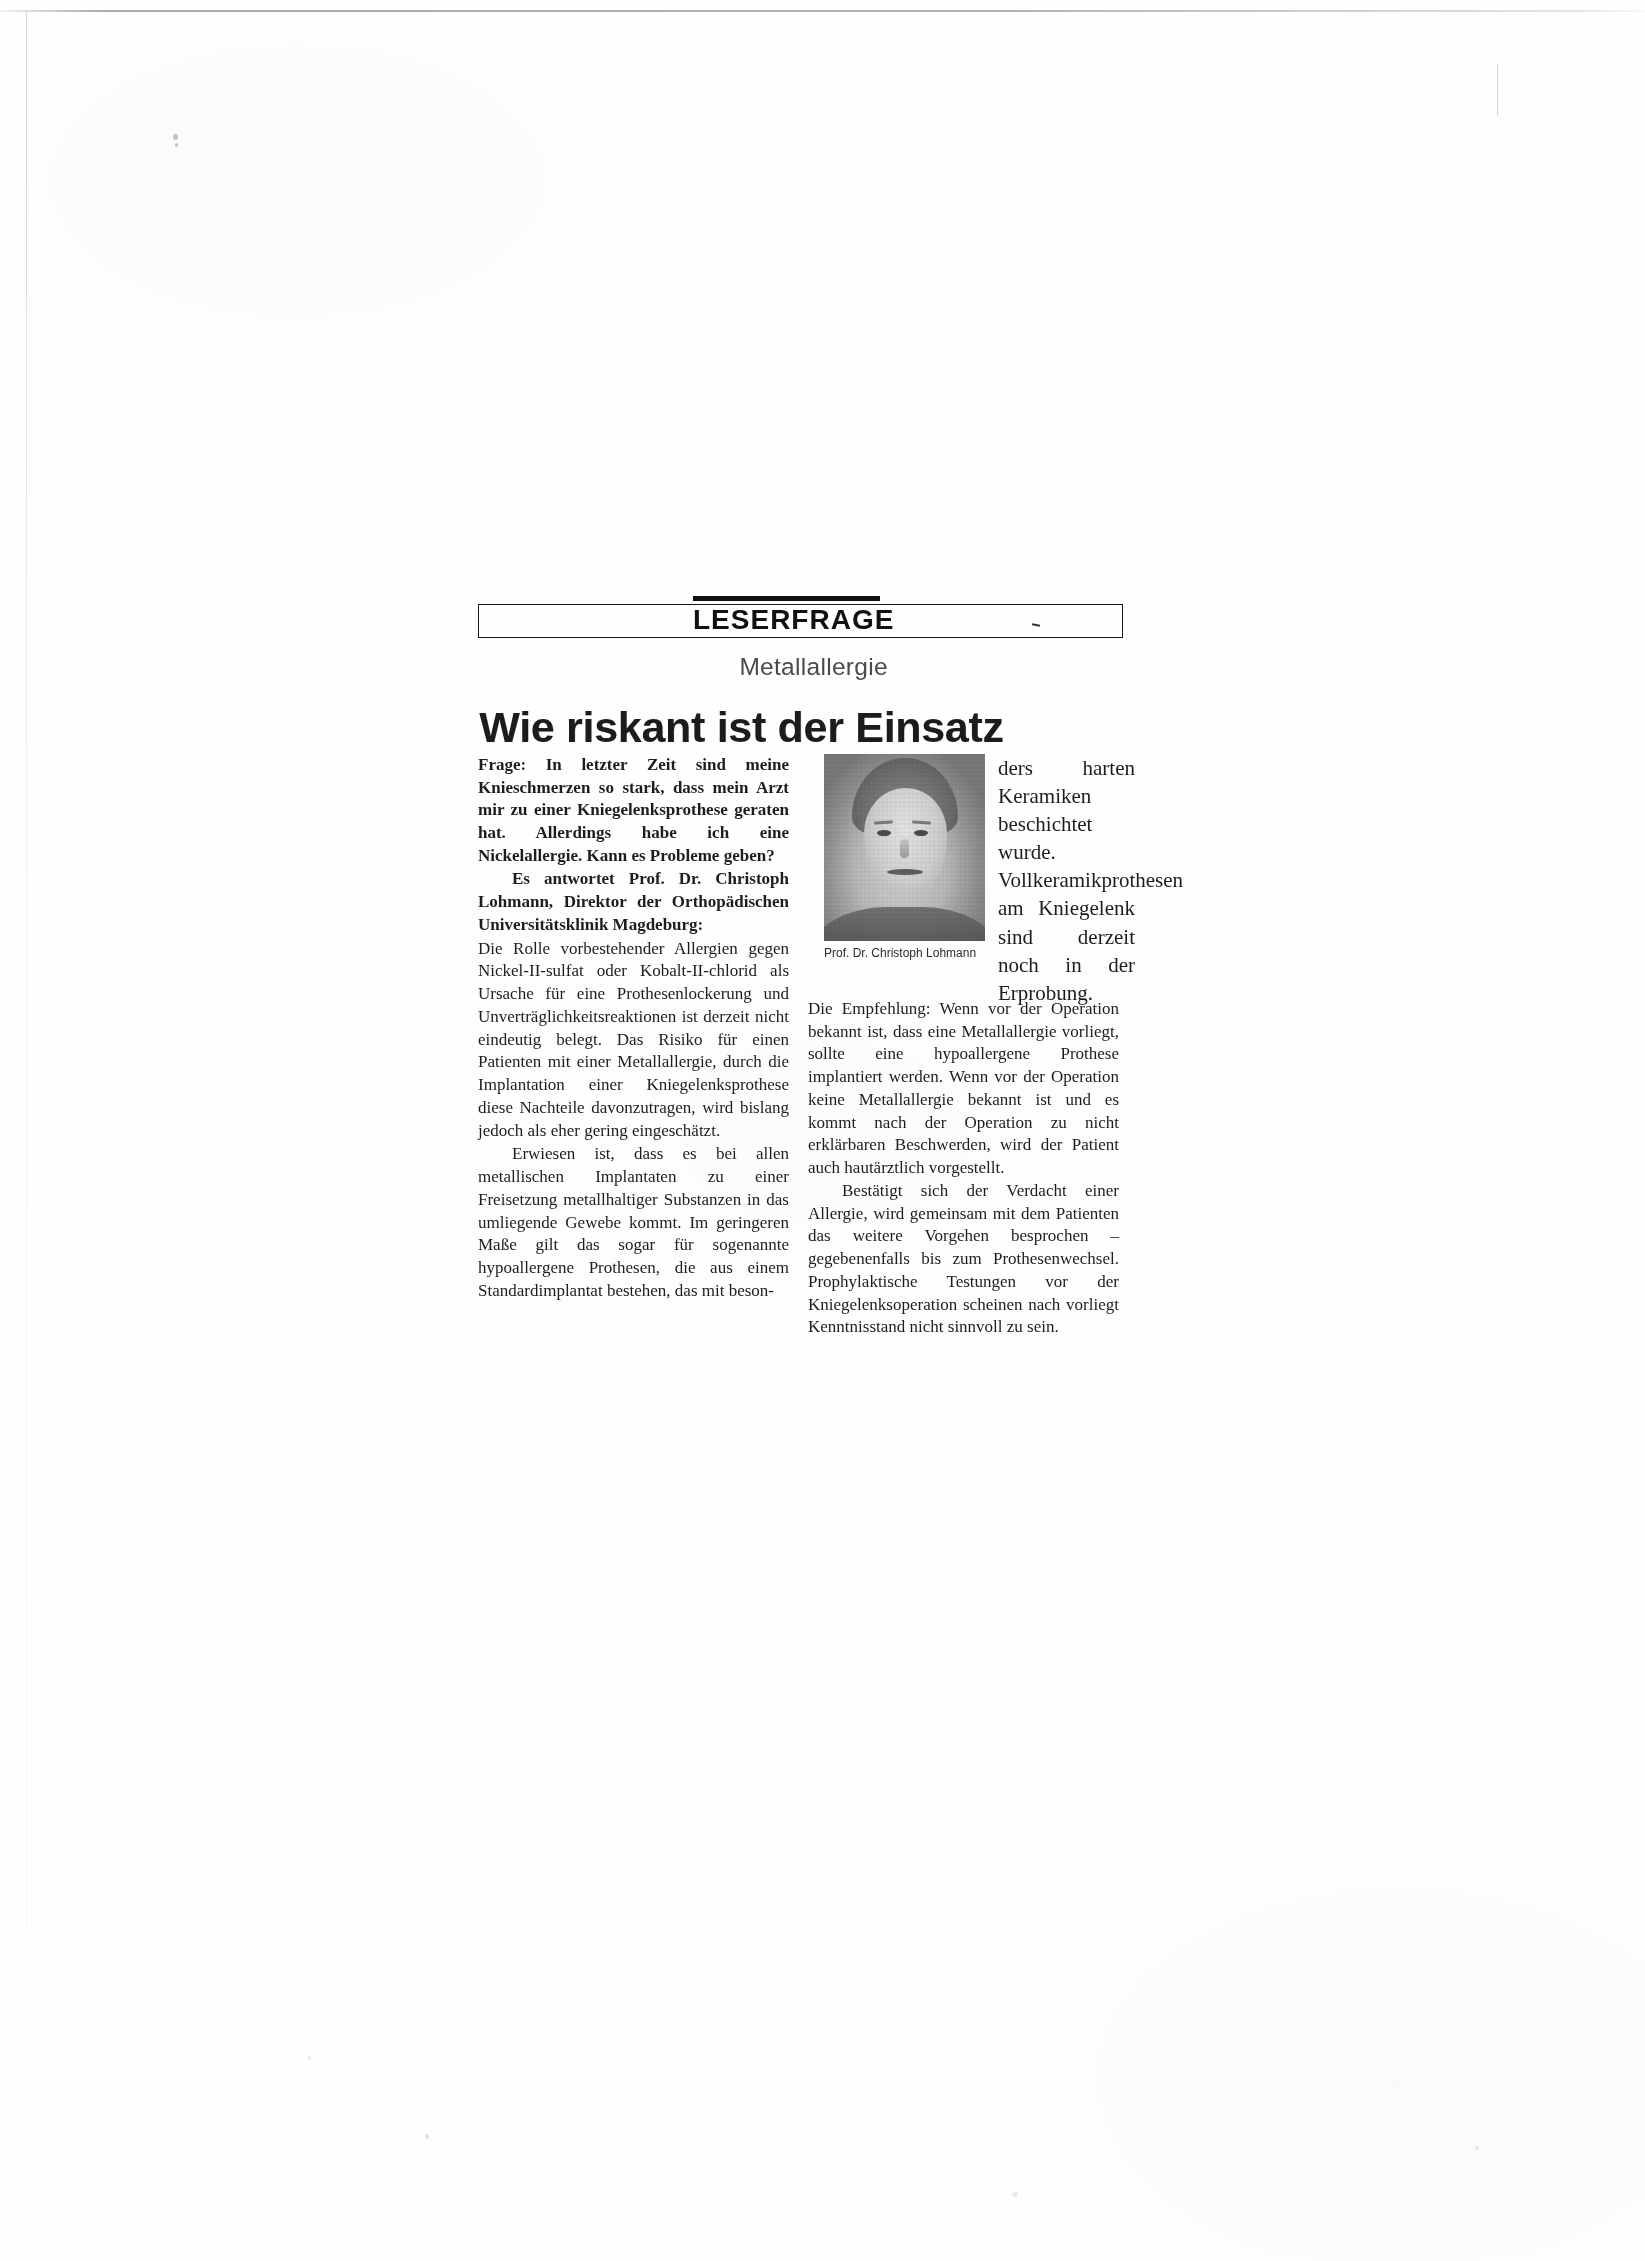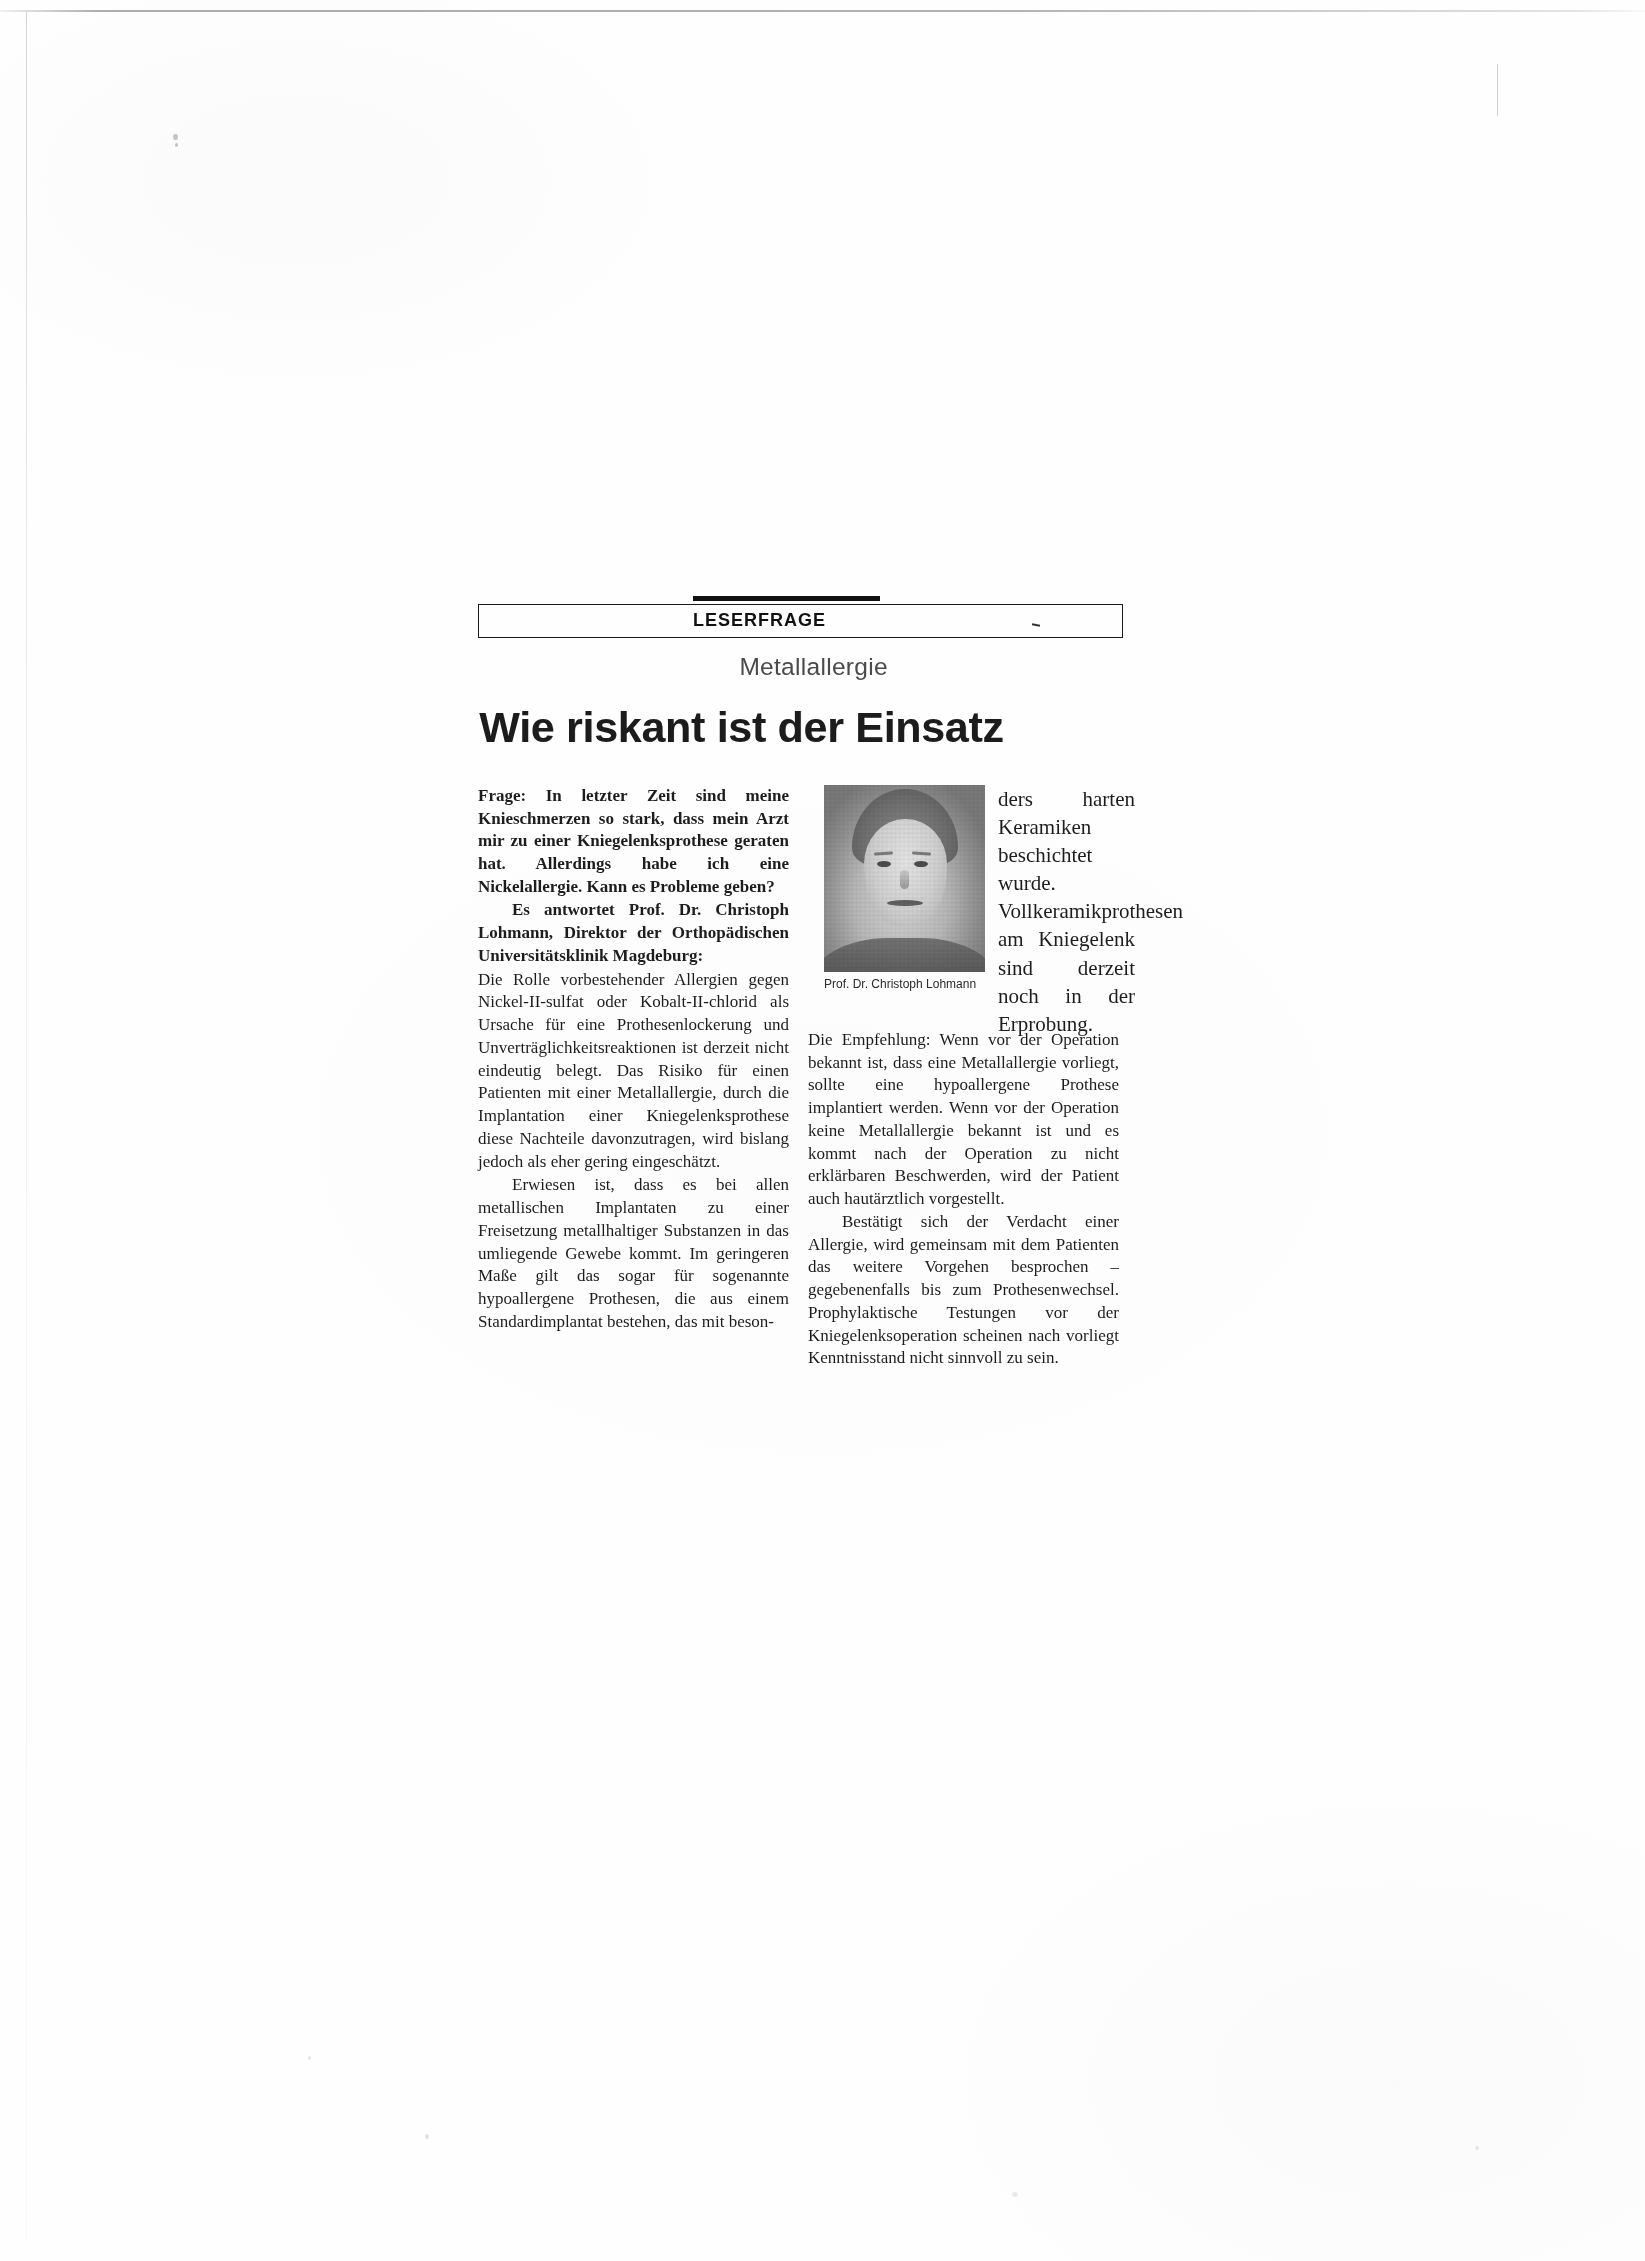--- a/index.html
+++ b/index.html
@@ -88,24 +88,24 @@
     left: 0px;
     top: 7.7px;
     width: 645px;
     height: 34px;
     border: 1.3px solid #1a1a1a;
     box-sizing: border-box;
   }
   #banner-label {
     position: absolute;
     left: 215px;
-    top: 14px;
+    top: 8px;
     font-family: "Liberation Sans", sans-serif;
     font-weight: bold;
-    font-size: 18px;
+    font-size: 28px;
     letter-spacing: 1px;
     color: #111;
   }
   #banner-tick {
     position: absolute;
     left: 554px;
     top: 28px;
     width: 7.7px;
     height: 1.9px;
     background: #333;
@@ -132,21 +132,21 @@
     color: #1c1c1c;
     margin-top: 22px;
     margin-left: 1.3px;
     letter-spacing: -0.3px;
     text-shadow: 0.3px 0.2px 0 rgba(0,0,0,0.22);
   }
 
   
   #cols {
     position: relative;
-    margin-top: 34px;
+    margin-top: 3px;
     width: 657px;
     height: 941px;
   }
 
   .col {
     position: absolute;
     top: 0;
     width: 311px;
     font-family: "Liberation Serif", serif;
     font-size: 17px;

